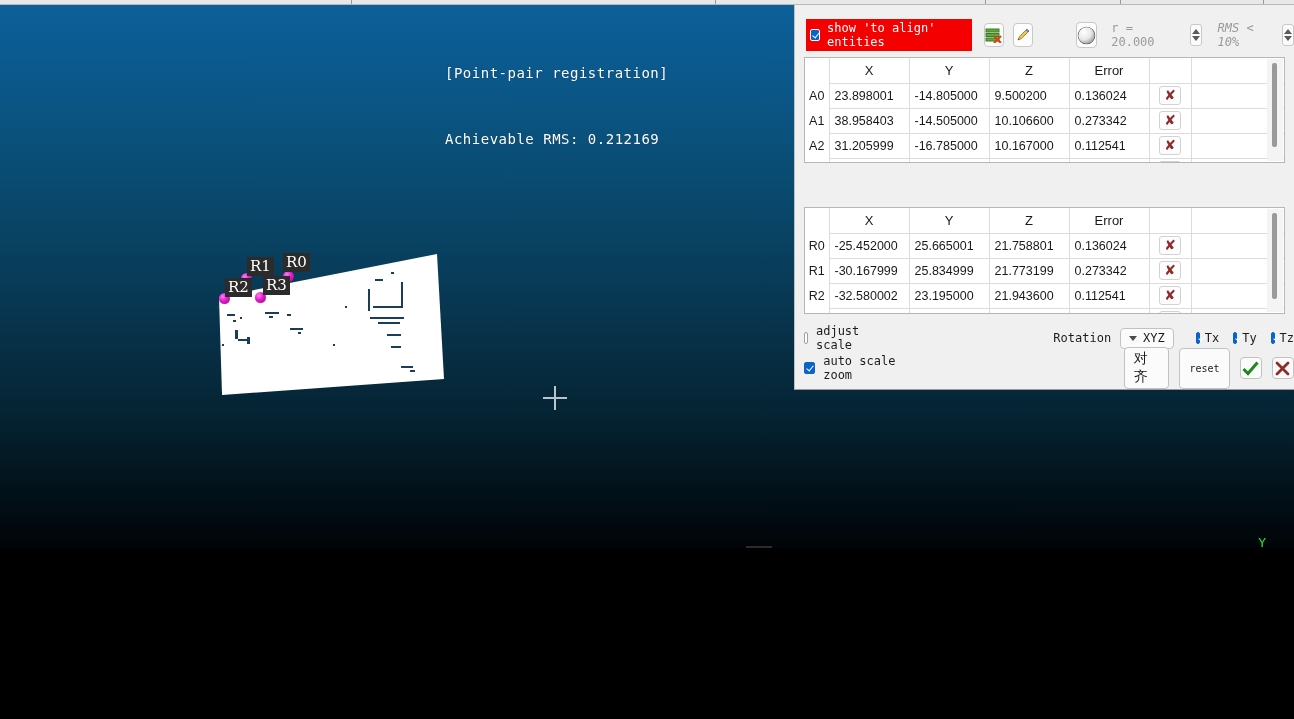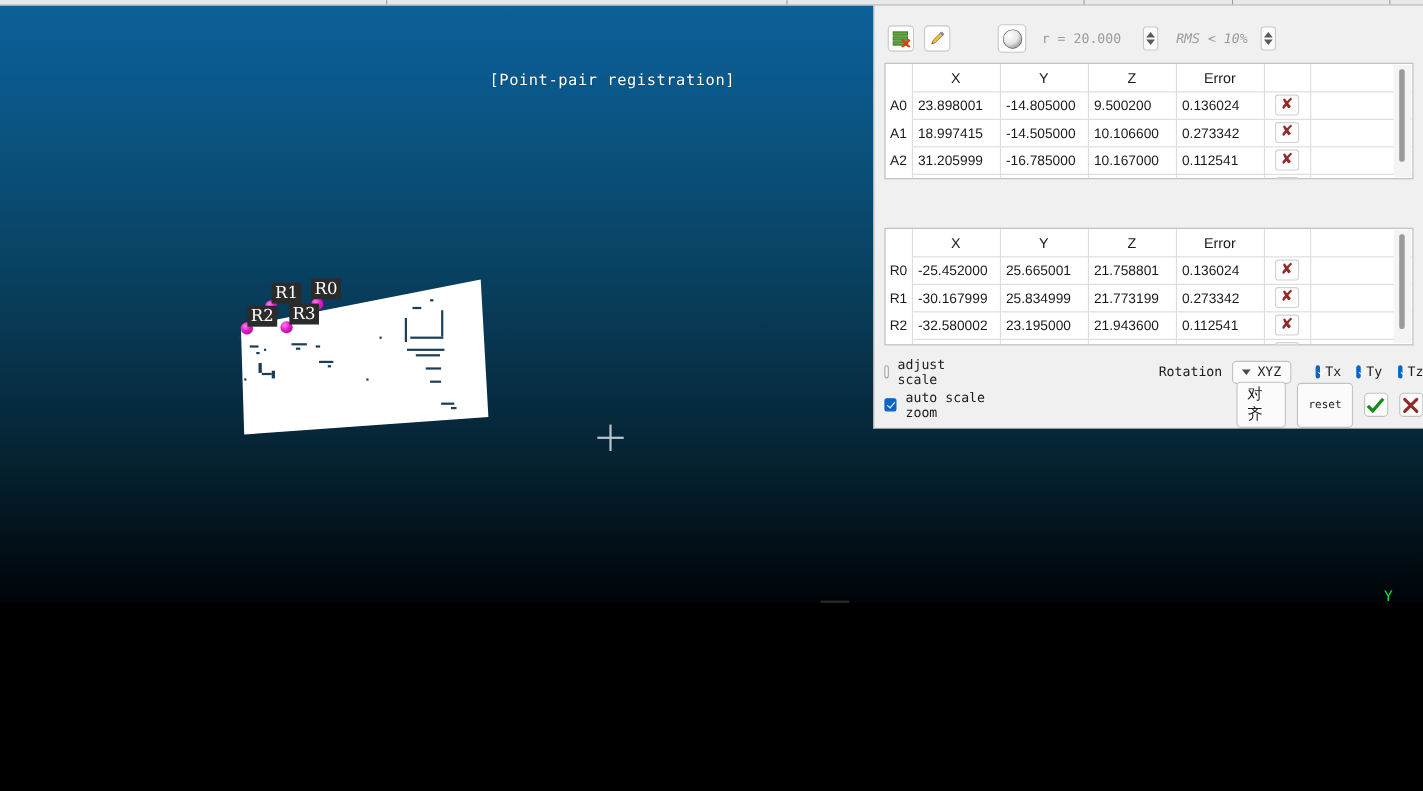--- a/index.html
+++ b/index.html
@@ -162,20 +162,21 @@
   }
   .caret{width:0;height:0;border-left:4px solid transparent;border-right:4px solid transparent;border-top:5px solid #4a4a4a;}
 </style>
 </head>
 <body>
 
 <div id="viewport">
 
   <div id="vp-title">
     <div>[Point-pair registration]</div>
+    <div>Achievable RMS: 0.212169</div>
   </div>
 
   <div class="cloud" style="left:205px;top:240px;width:260px;height:165px;">
     <svg width="260" height="165" style="position:absolute;left:0;top:0;">
       <polygon points="14,53 232,10 239,135 17,151" fill="#ffffff"></polygon>
       <g fill="#1b3d55">
         <rect x="22" y="70" width="8" height="2"></rect>
           <rect x="28" y="76" width="3" height="2"></rect>
         <rect x="35" y="73" width="2" height="2"></rect>
           <rect x="60" y="68" width="14" height="2"></rect>
@@ -267,20 +268,24 @@
   <div class="divider" style="left:351px;"></div>
   <div class="divider" style="left:715px;"></div>
   <div class="divider" style="left:985px;"></div>
   <div class="divider" style="left:1120px;"></div>
   <div class="divider" style="left:1263px;"></div>
 </div>
 
 <div id="panel">
 
   <div class="row-tools" style="top:14px;">
+    <div style="display:inline-flex;align-items:center;background:#f40000;padding:2px 6px 2px 4px;margin-left:11px;">
+      <span class="chk on" style="background:#0a64c8;border-color:#ffffff;"></span>
+      <span class="hl-label hl-red" style="padding:0 0 0 7px;">show 'to align' entities</span>
+    </div>
 
     <span class="tbtn" style="margin-left:12px;">
       <svg width="17" height="15" viewBox="0 0 17 15">
         <rect x="1" y="1" width="13" height="3" fill="#5fa83c" stroke="#3f7d25"></rect>
         <rect x="1" y="5.5" width="13" height="3" fill="#5fa83c" stroke="#3f7d25"></rect>
         <rect x="1" y="10" width="13" height="3" fill="#5fa83c" stroke="#3f7d25"></rect>
         <path d="M9 8 L16 15 M16 8 L9 15" stroke="#d84315" stroke-width="2.2"></path>
       </svg>
     </span>
 
@@ -337,21 +342,21 @@
         <td class="idx">A0</td>
         <td>23.898001</td>
         <td>-14.805000</td>
         <td>9.500200</td>
         <td>0.136024</td>
         <td class="colb"><span class="xbtn">✘</span></td>
         <td class="coln"></td>
       </tr>
       <tr>
         <td class="idx">A1</td>
-        <td>18.997415</td>
+        <td>38.958403</td>
         <td>-14.505000</td>
         <td>10.106600</td>
         <td>0.273342</td>
         <td class="colb"><span class="xbtn">✘</span></td>
         <td class="coln"></td>
       </tr>
       <tr>
         <td class="idx">A2</td>
         <td>31.205999</td>
         <td>-16.785000</td>

